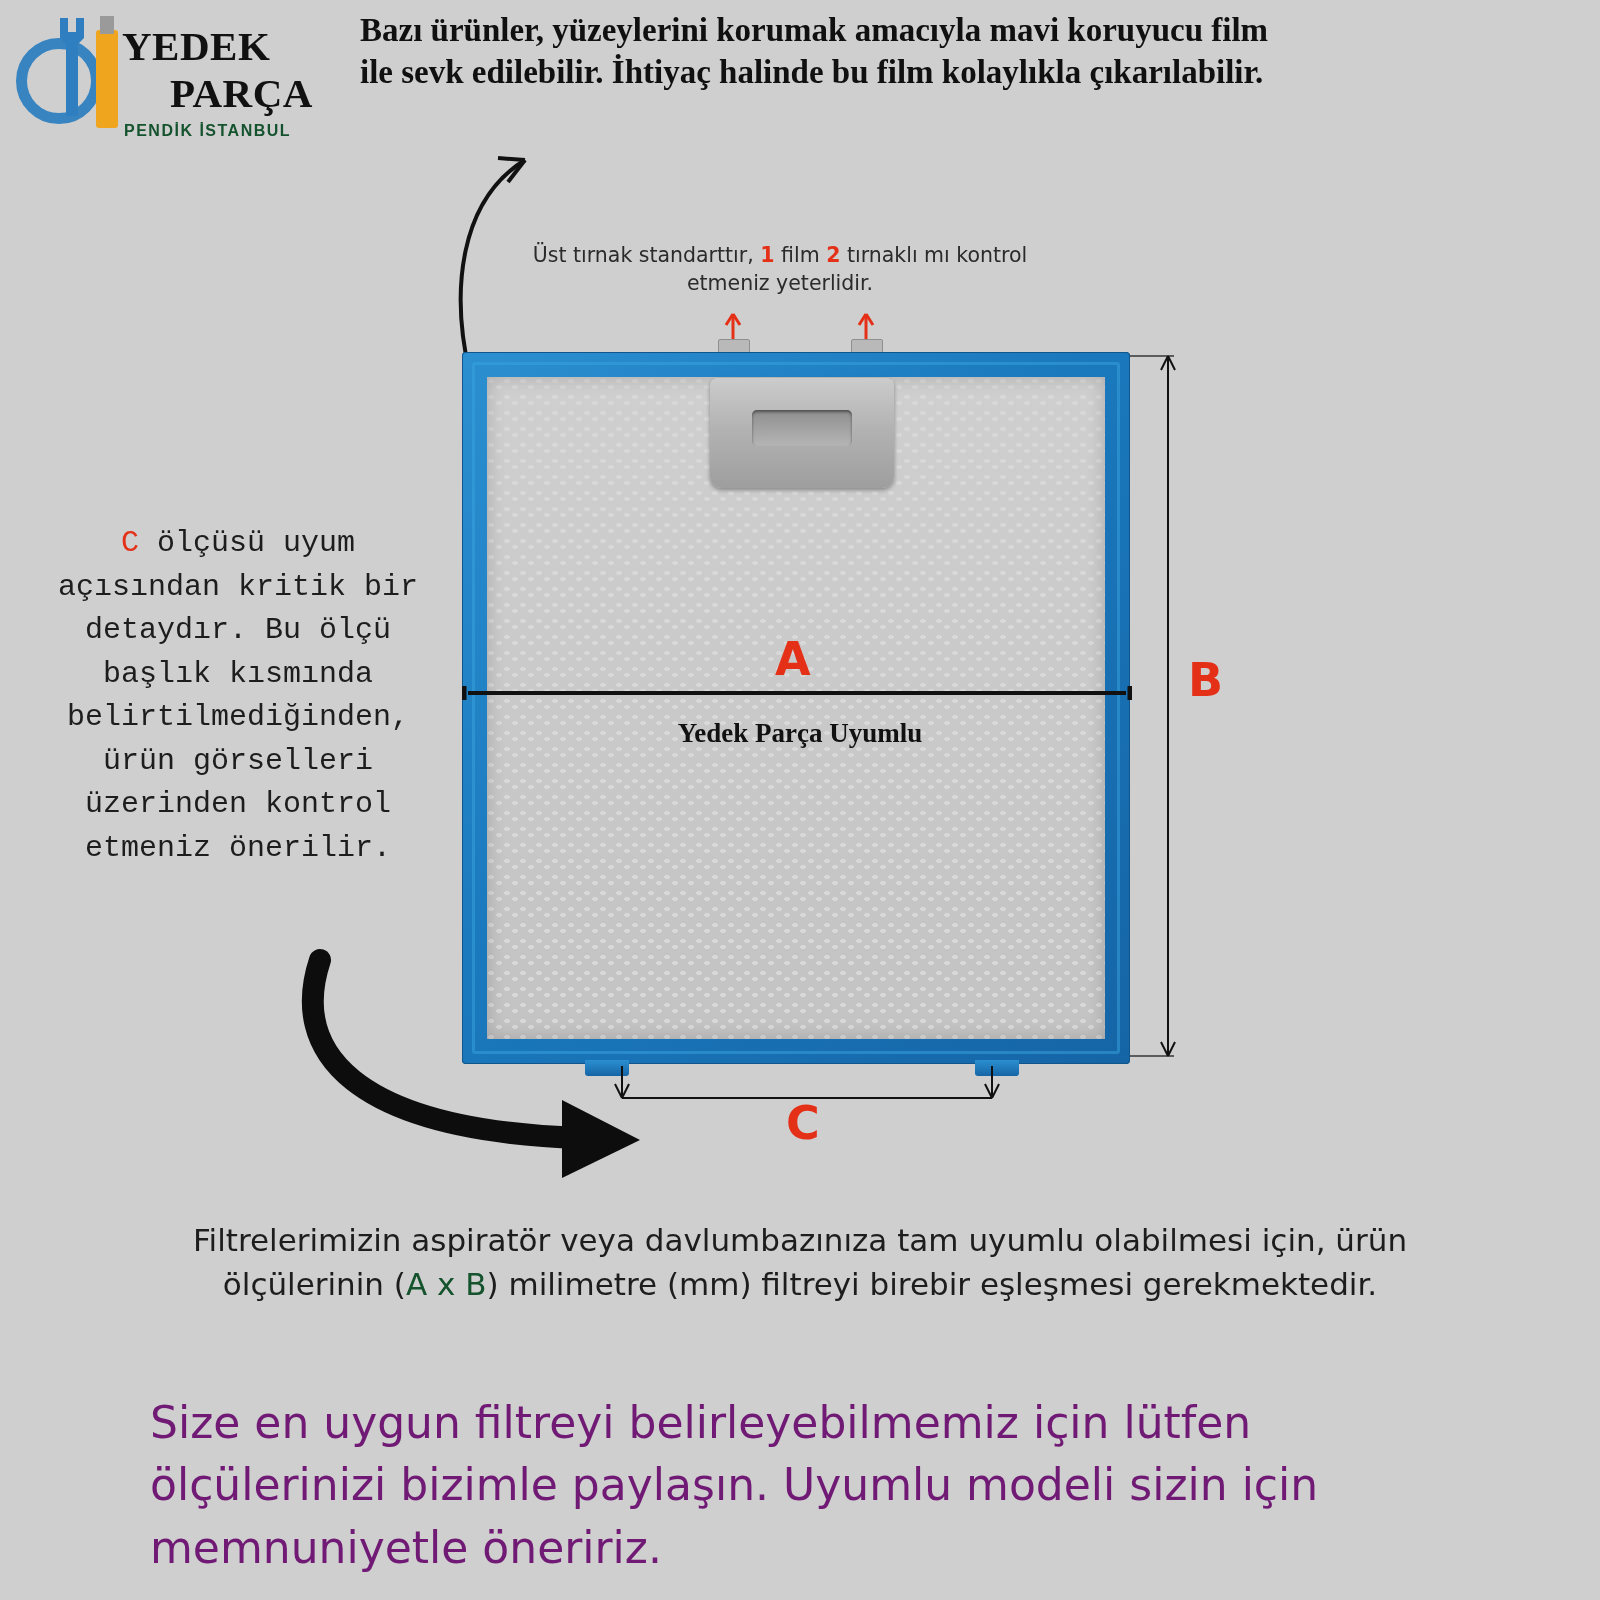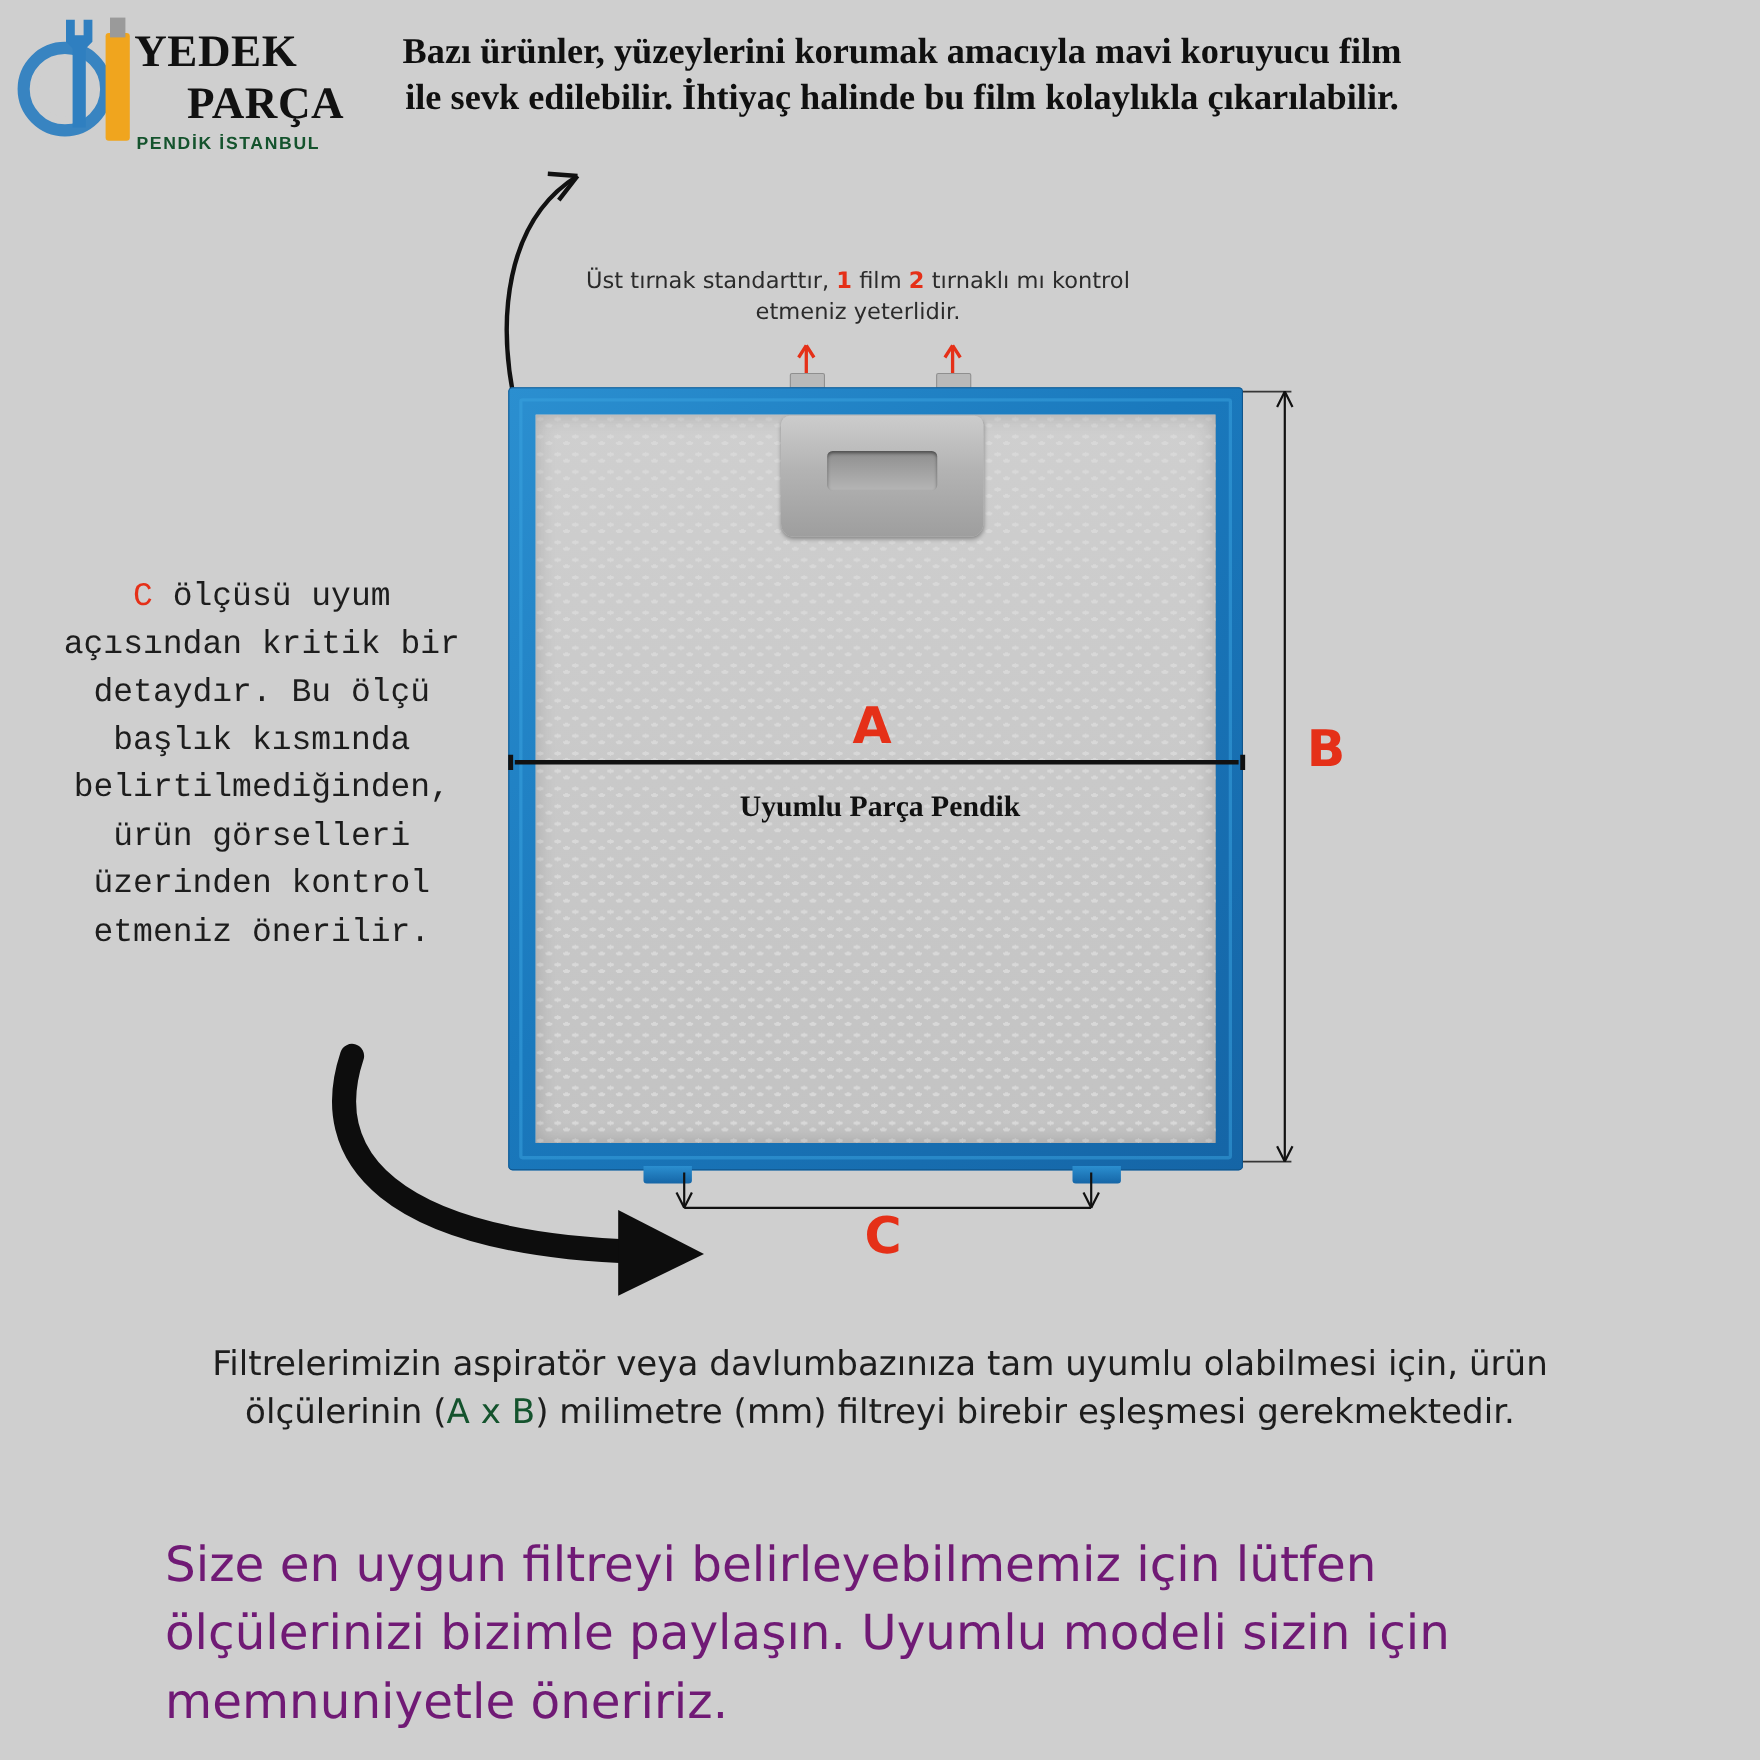--- a/index.html
+++ b/index.html
@@ -90,23 +90,23 @@
     font-weight: bold;
     font-size: 16px;
     color: #14532d;
     letter-spacing: 1.5px;
   }
 
   
   #headline {
     position: absolute;
     left: 360px;
-    top: 26px;
+    top: 9px;
     width: 920px;
-    text-align: center;
+    text-align: left;
     font-family: "Liberation Serif", serif;
     font-weight: bold;
     font-size: 33px;
     line-height: 1.28;
     color: #101010;
   }
 
   
   #tab-note {
     position: absolute;
@@ -361,21 +361,21 @@
     <div class="frame-inner-shade"></div>
     <div class="mesh"></div>
     <div class="handle">
       <div class="handle-slot"></div>
     </div>
   </div>
 
   <div class="tab-bottom" id="tab-bot-1"></div>
   <div class="tab-bottom" id="tab-bot-2"></div>
 
-  <div id="brand-on-filter">Uyumlu Parça Pendik</div>
+  <div id="brand-on-filter">Yedek Parça Uyumlu</div>
 
   <svg id="dim-a" viewBox="0 0 670 14">
     <path d="M6 7 L664 7" stroke="#111" stroke-width="4"></path>
     <path d="M2 0 L2 14 M668 0 L668 14" stroke="#111" stroke-width="5"></path>
   </svg>
   <div class="dim-label" id="label-a">A</div>
 
   <svg id="dim-b" viewBox="0 0 60 726">
     <path d="M38 12 L38 712" stroke="#111" stroke-width="2"></path>
     <path d="M38 12 L31 26 M38 12 L45 26" stroke="#111" stroke-width="2" fill="none"></path>

